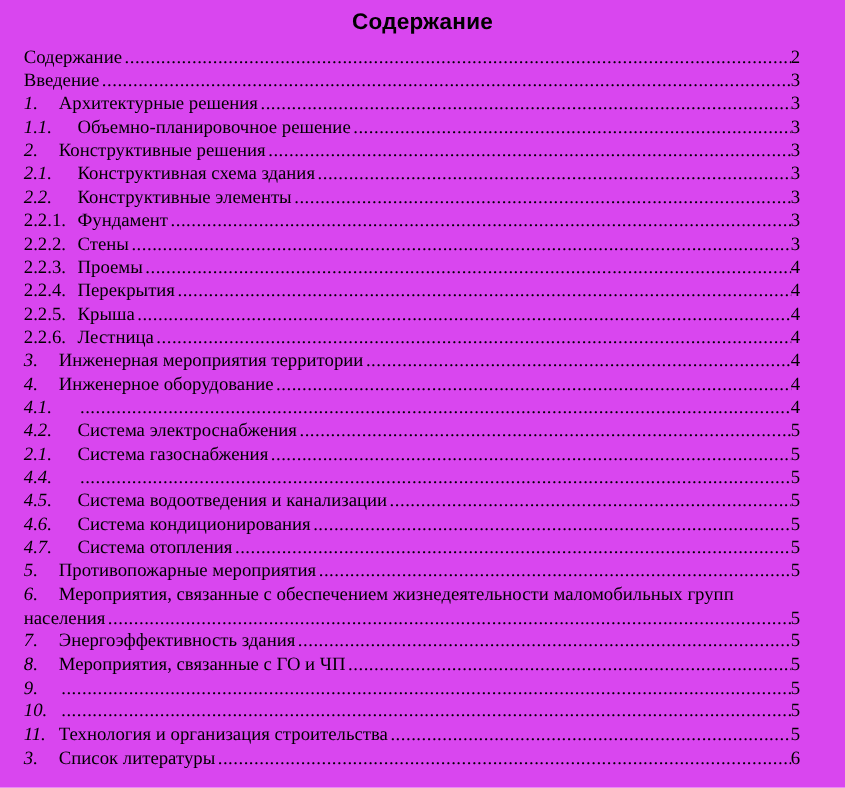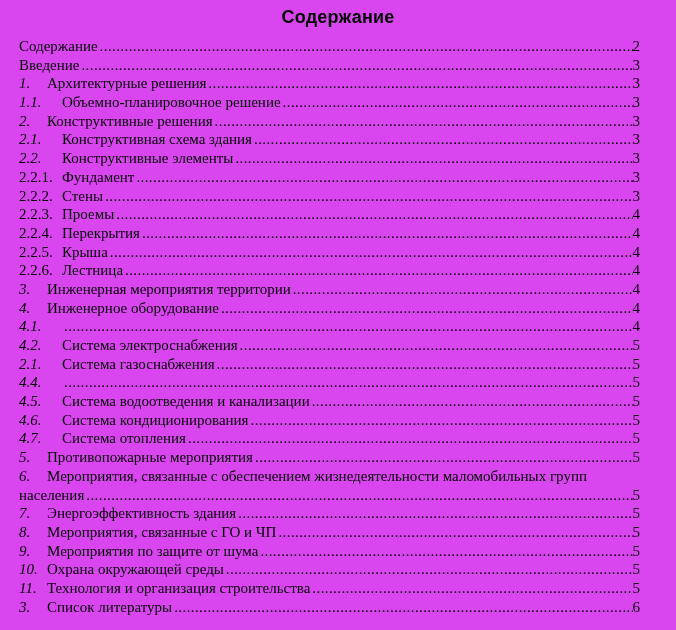--- a/index.html
+++ b/index.html
@@ -213,27 +213,25 @@
     <span class="page-num">5</span>
   </div>
       <div class="row">
     <span class="num l1 italic">8.</span>
     <span class="label">Мероприятия, связанные с ГО и ЧП</span>
     <span class="dots">............................................................................................................................................................................................................................................................................................................</span>
     <span class="page-num">5</span>
   </div>
       <div class="row">
     <span class="num l1 italic">9.</span>
-    <span class="label">Мероприятия по защите от шума</span>
     <span class="dots">............................................................................................................................................................................................................................................................................................................</span>
     <span class="page-num">5</span>
   </div>
       <div class="row">
     <span class="num l1 italic">10.</span>
-    <span class="label">Охрана окружающей среды</span>
     <span class="dots">............................................................................................................................................................................................................................................................................................................</span>
     <span class="page-num">5</span>
   </div>
       <div class="row">
     <span class="num l1 italic">11.</span>
     <span class="label">Технология и организация строительства</span>
     <span class="dots">............................................................................................................................................................................................................................................................................................................</span>
     <span class="page-num">5</span>
   </div>
       <div class="row">

